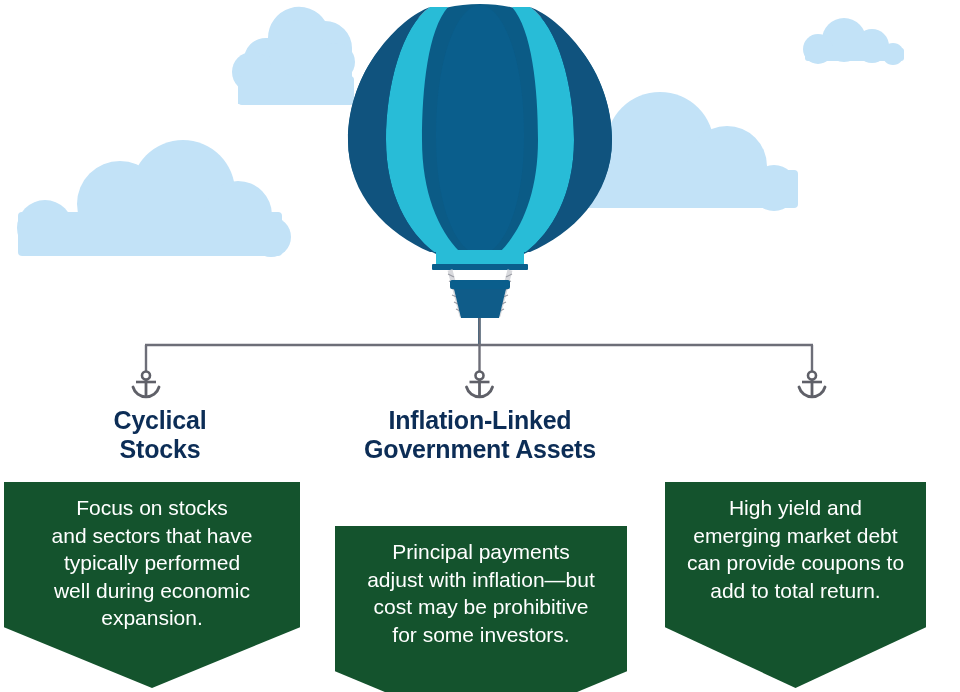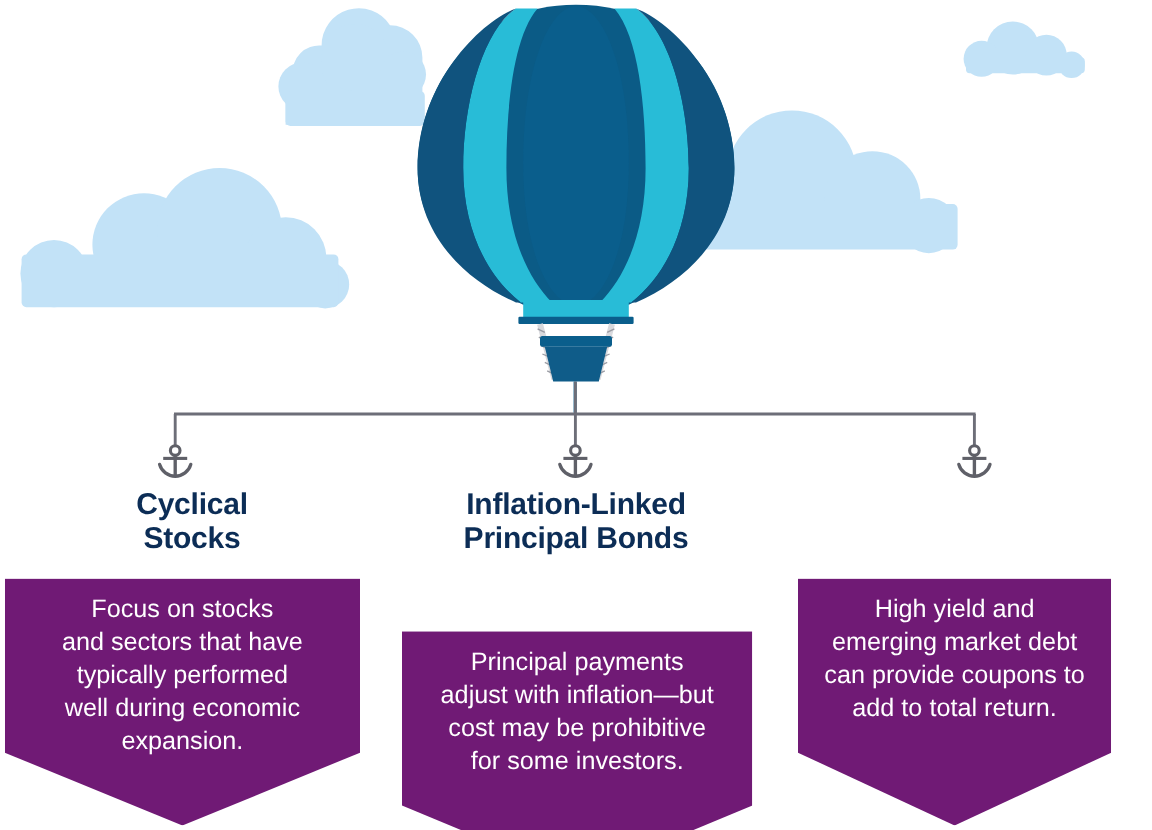--- a/index.html
+++ b/index.html
@@ -36,21 +36,21 @@
     letter-spacing:-0.2px;
     margin:0;
     padding:0 4px;
     white-space:pre-line;
   }
 
   .banner{
     position:absolute;
     top:76px;
     color:#ffffff;
-    background:#701a75;
+    background:#14532d;
     -webkit-clip-path:polygon(0 0,100% 0,100% 70.5%,50% 100%,0 70.5%);
     clip-path:polygon(0 0,100% 0,100% 70.5%,50% 100%,0 70.5%);
     box-sizing:border-box;
     display:block;
     text-align:center;
   }
   .banner-text{
     display:block;
     font-size:21px;
     line-height:27.5px;
@@ -235,21 +235,21 @@
         <span class="banner-text">Focus on stocks
 and sectors that have
 typically performed
 well during economic
 expansion.</span>
       </div>
     </div>
 
     <div class="column col-1">
       <h2 class="col-title">Inflation-Linked
-Principal Bonds</h2>
+Government Assets</h2>
       <div class="banner">
         <span class="banner-text">Principal payments
 adjust with inflation—but
 cost may be prohibitive
 for some investors.</span>
       </div>
     </div>
 
     <div class="column col-2">
       <div class="banner">

